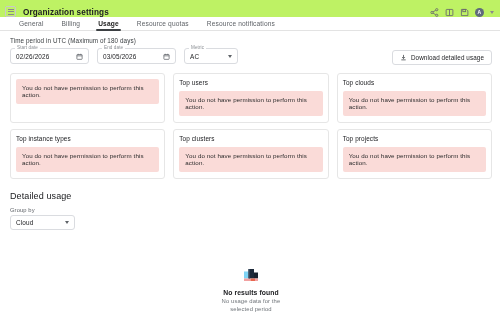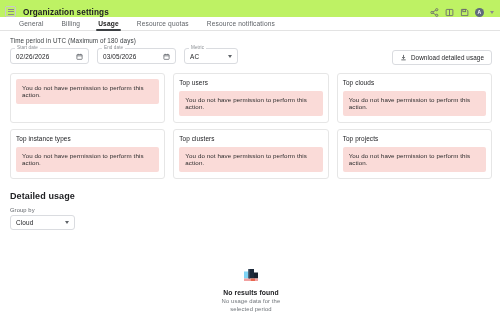--- a/index.html
+++ b/index.html
@@ -185,21 +185,21 @@
     font-size: 6.2px;
     border-radius: 2px;
     padding: 5px 6px;
     letter-spacing: .1px;
     line-height: 1.2;
   }
 
   
   .detailed-head {
     font-size: 9px;
-    font-weight: 700;
+    font-weight: 400;
     color: #202124;
     margin-top: 12px;
     letter-spacing: .1px;
   }
   .groupby-label {
     font-size: 5.8px;
     color: #5f6368;
     margin-top: 6px;
     margin-bottom: 2px;
     letter-spacing: .1px;

